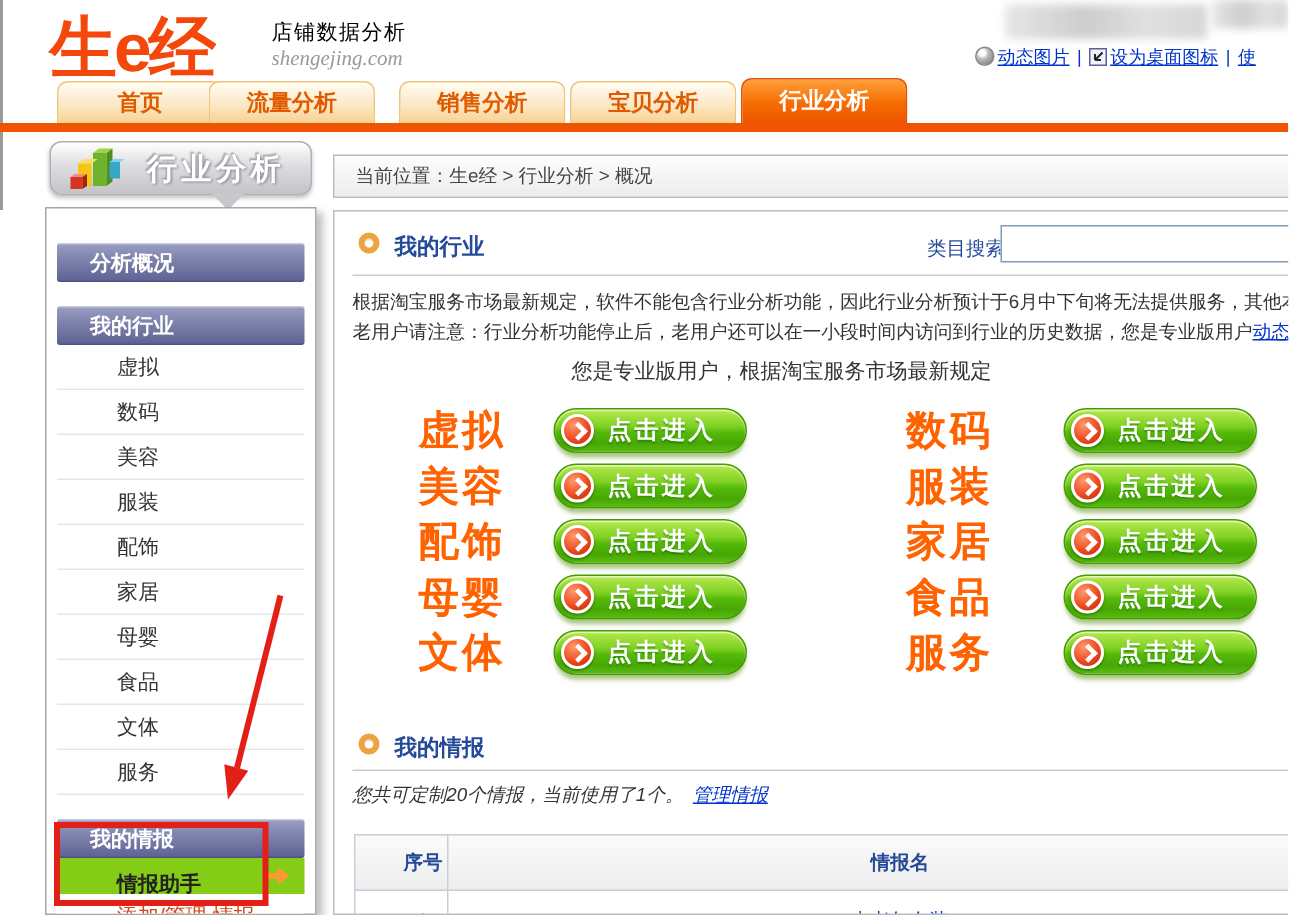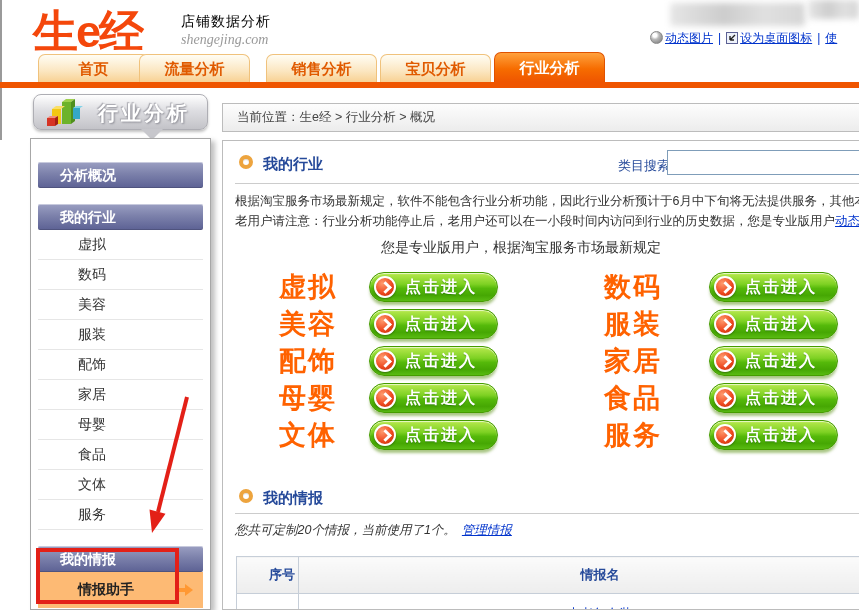--- a/index.html
+++ b/index.html
@@ -44,21 +44,21 @@
   
   .sidebar { position:absolute; left:30px; top:138px; width:181px; height:472px; background:#fff;
       border:1px solid #a7a7a7; box-shadow:4px 3px 5px rgba(0,0,0,.25); padding:7px 7px 0; overflow:hidden; }
   .side-header { height:26px; line-height:26px; padding-left:22px; margin-top:16px;
       background:linear-gradient(#9preview296bb,#5c6194); background:linear-gradient(#9b9fc2,#7c81ab 45%,#5c6194);
       color:#fff; font-weight:bold; font-size:14px; border-radius:2px;
       box-shadow:inset 0 1px 0 rgba(255,255,255,.45), inset 0 -1px 0 rgba(0,0,0,.15); }
   .side-item { position:relative; height:30px; line-height:29px; padding-left:40px; font-size:14px; color:#333;
       border-bottom:1px solid #e6e6e6; cursor:pointer; background:#fff; }
   .side-item.selected { height:34px; line-height:33px; background:#ecedf5; color:#f60; font-weight:bold; border-bottom:none; }
-  .side-item.selected2 { height:36px; line-height:35px; background:#fdba74; color:#222; font-weight:bold; border-bottom:none; }
+  .side-item.selected2 { height:24px; line-height:35px; background:#84cc16; color:#222; font-weight:bold; border-bottom:none; }
   .side-item.redlink { color:#d3471e; border-bottom:none; }
   .item-arrow { position:absolute; right:9px; top:50%; margin-top:-6px; width:16px; height:12px; }
   .item-arrow::before { content:""; position:absolute; left:0; top:4px; width:7px; height:4px; background:currentColor; }
   .item-arrow::after { content:""; position:absolute; left:7px; top:0; width:0; height:0;
       border-top:6px solid transparent; border-bottom:6px solid transparent; border-left:8px solid currentColor; }
   .arrow-white { color:#fdfdfd; }
   .arrow-orange { color:#ff9833; }
 
   
   .breadcrumb { position:absolute; left:222px; top:103px; width:650px; height:29px; line-height:27px;

